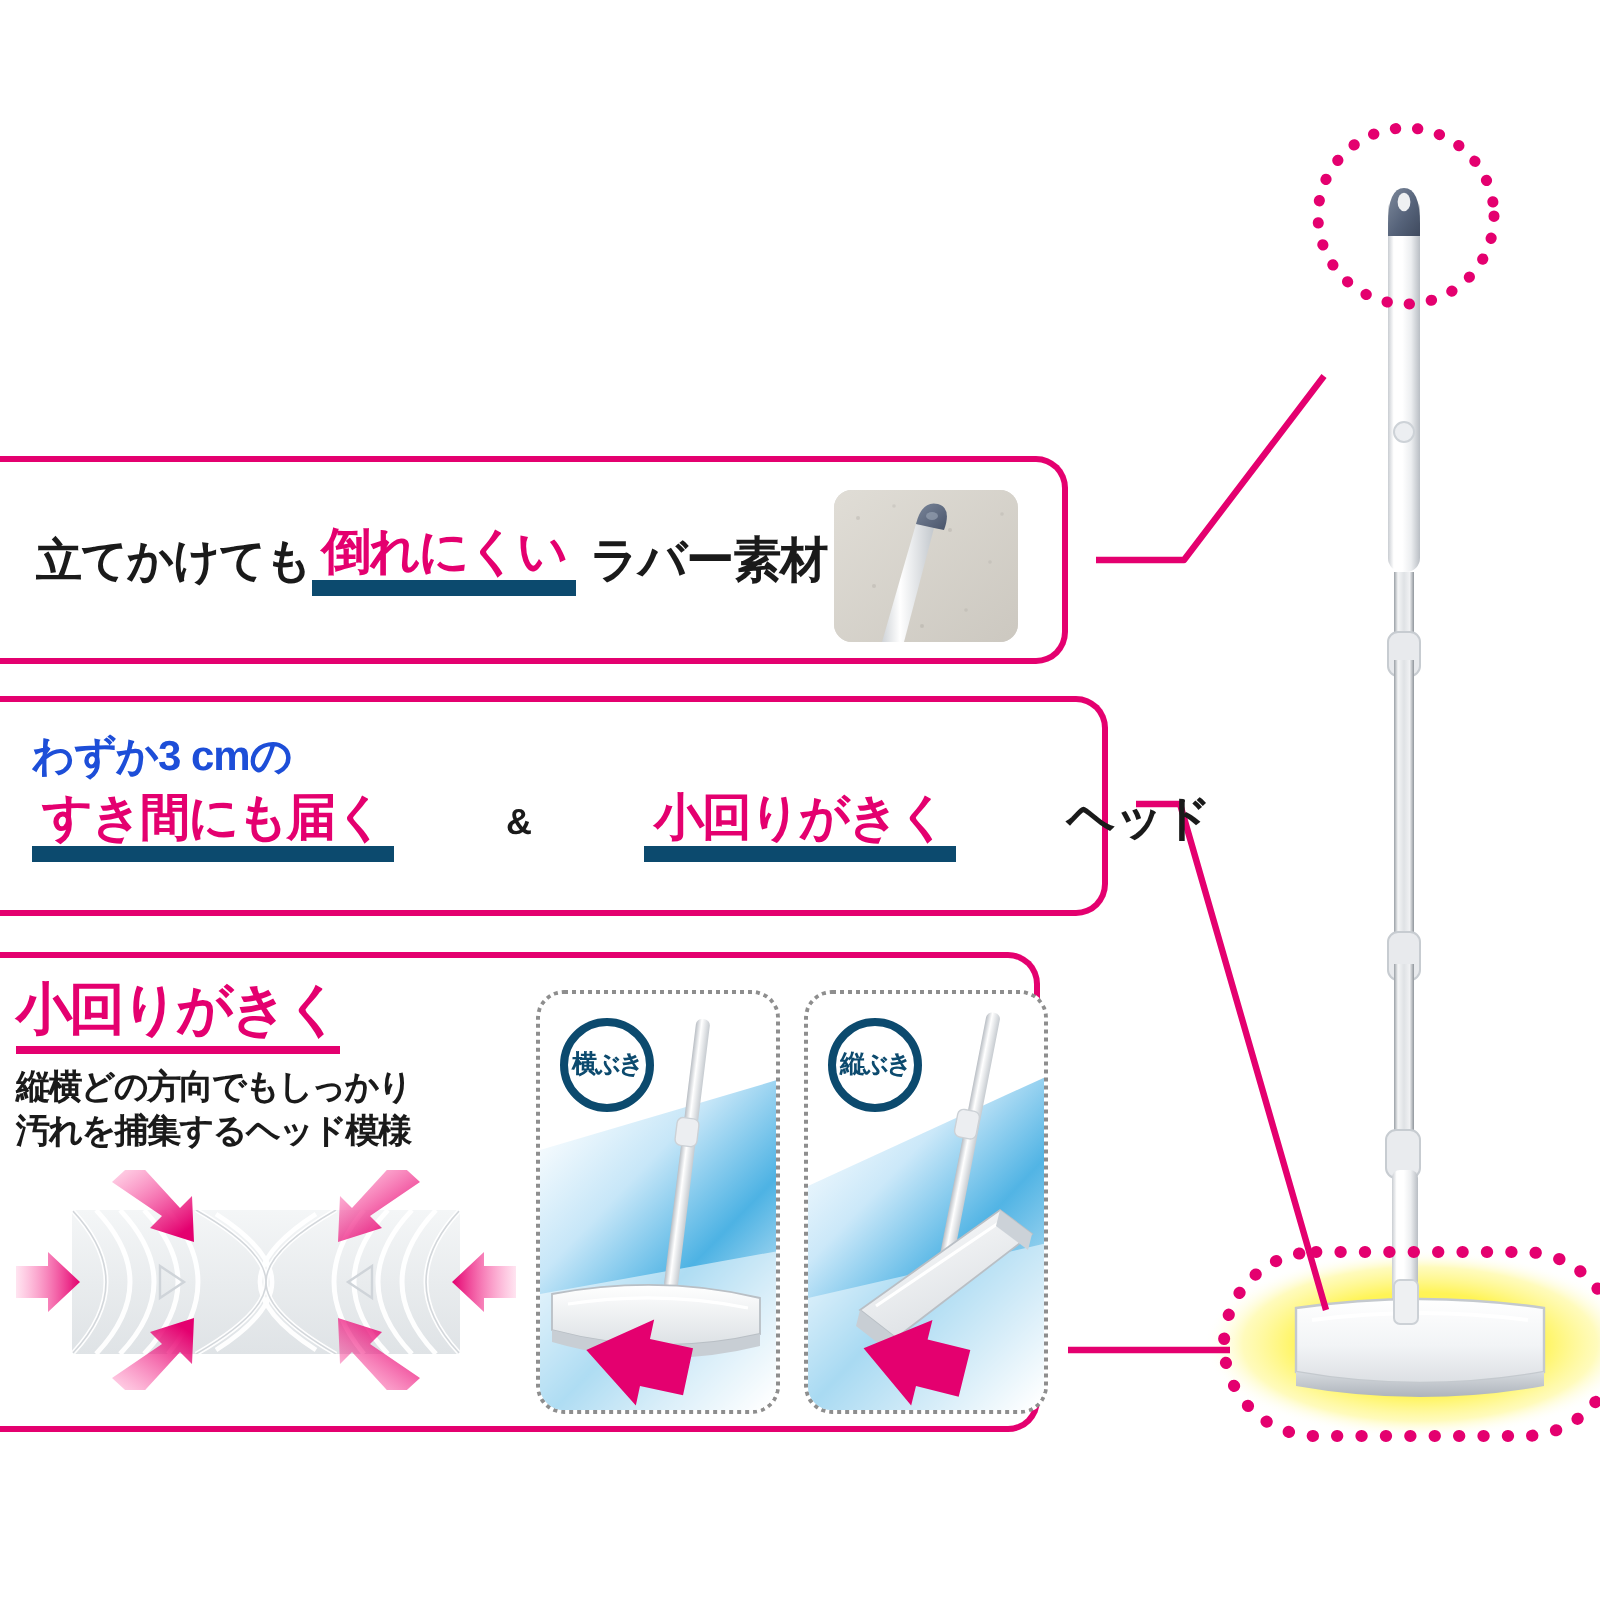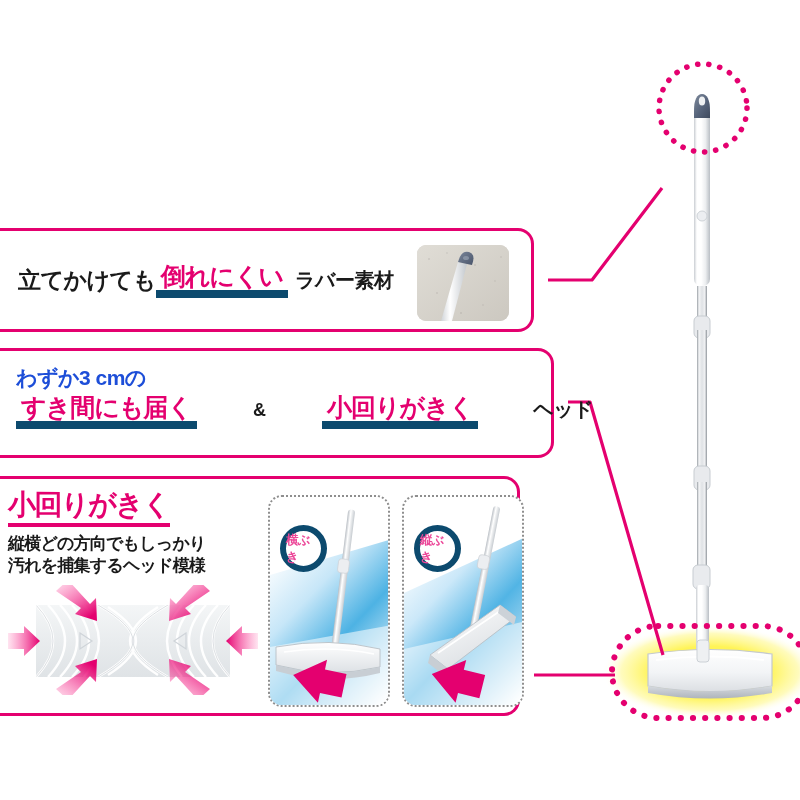--- a/index.html
+++ b/index.html
@@ -80,21 +80,21 @@
     font-weight: 700;
     color: #E4006F;
     letter-spacing: -1px;
     white-space: nowrap;
     padding: 0 5px;
     border-bottom: 8px solid #0c4a6e;
     line-height: 1.12;
   }
 
   .ja-small {
-    font-size: 20px;
+    font-size: 24px;
     font-weight: 700;
     color: #1a1a1a;
     letter-spacing: -0.5px;
     white-space: nowrap;
     padding-left: 7px;
   }
 
   .thumb-rubber {
     position: absolute;
     right: 22px;
@@ -183,30 +183,30 @@
     border-radius: 14px;
     position: relative;
     overflow: hidden;
     background: #fff;
   }
   .panel + .panel { margin-left: 12px; }
   .panels-wrap { display: flex; padding-top: 6px; margin-left: 10px; }
 
   .panel-badge {
     position: absolute;
-    left: 10px; top: 28px;
+    left: 10px; top: 12px;
     width: 47px; height: 47px;
-    border: 6px solid #0c4a6e;
+    border: 4px solid #0c4a6e;
     border-radius: 50%;
     display: flex;
     align-items: center;
     justify-content: center;
     font-size: 12.5px;
     font-weight: 700;
-    color: #ec4899;
+    color: #0c4a6e;
     letter-spacing: -1px;
     background: rgba(255,255,255,0.75);
     z-index: 4;
   }
 </style>
 </head>
 <body>
 
 <div id="stage">
 

